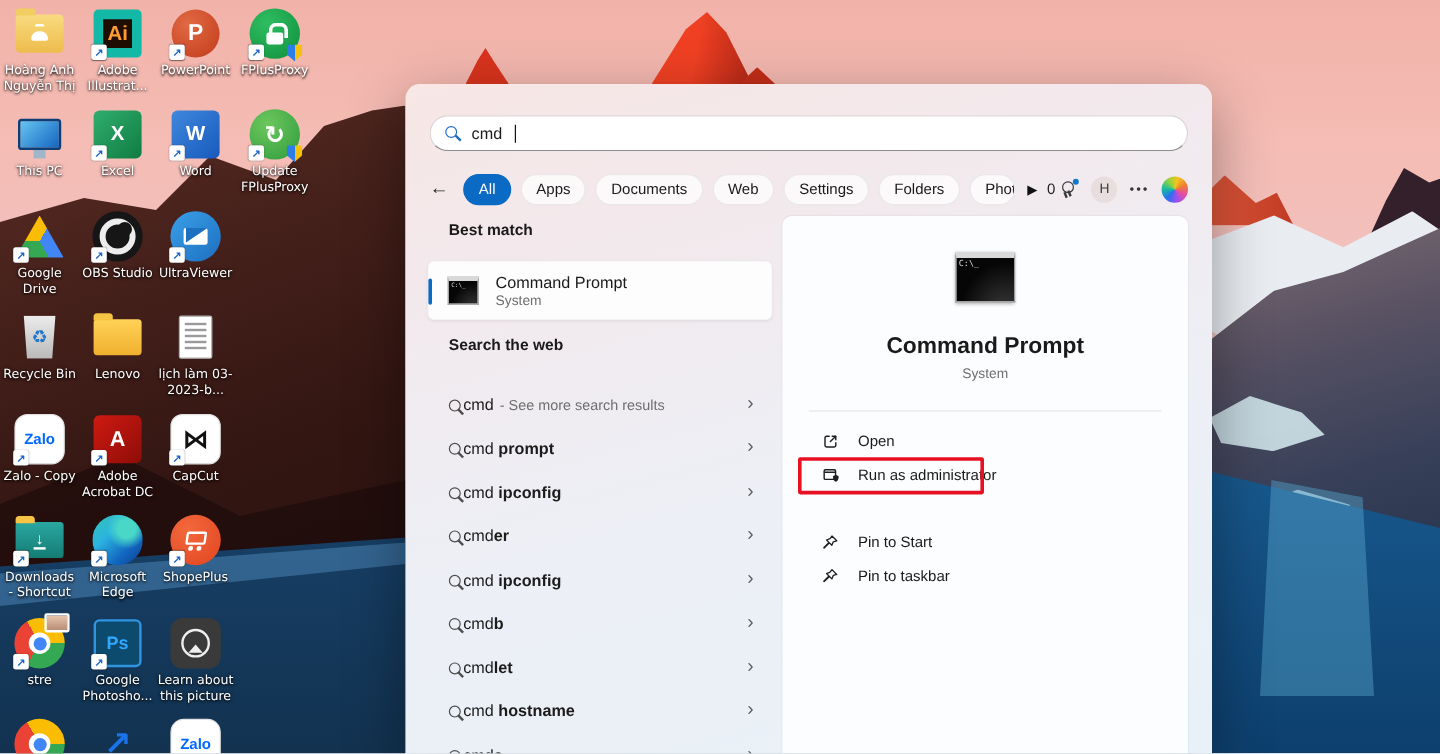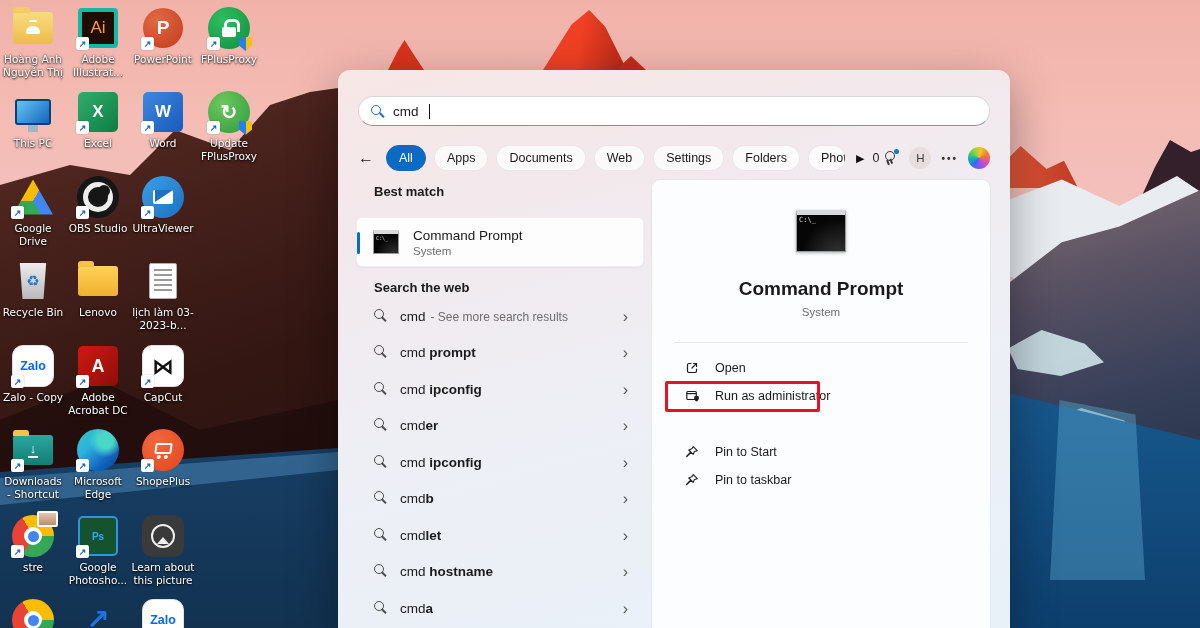--- a/index.html
+++ b/index.html
@@ -54,41 +54,41 @@
   .ic { width:44px; height:44px; position:relative; display:flex; align-items:center; justify-content:center; }
   .sc { position:absolute; left:0; bottom:0; width:13px; height:13px; background:#fff; border-radius:2px;
     display:flex; align-items:center; justify-content:center; font-size:9px; font-weight:bold; color:#1b64c8;
     box-shadow:0 0 1px rgba(0,0,0,.5); font-style:normal; }
 
   .ic-userfolder .uf { width:40px; height:32px; background:linear-gradient(#f8dc80,#eebb4c); border-radius:4px; position:relative; }
   .ic-userfolder .uf::before { content:""; position:absolute; top:-5px; left:0; width:17px; height:6px; background:#f2cd62; border-radius:3px 3px 0 0; }
   .ic-userfolder .uf::after { content:""; position:absolute; left:13px; top:6px; width:14px; height:8px; background:#fff;
     border-radius:7px 7px 2px 2px; box-shadow:0 -9px 0 -3px #fff; top:14px; }
 
-  .ic-ai .sq { width:40px; height:40px; background:#1e0d00; border:4px solid #14b8a6; border-radius:4px;
-    color:#ff9b31; font-weight:normal; font-size:17px; display:flex; align-items:center; justify-content:center; }
+  .ic-ai .sq { width:40px; height:40px; background:#1e0d00; border:8px solid #14b8a6; border-radius:4px;
+    color:#ff9b31; font-weight:bold; font-size:17px; display:flex; align-items:center; justify-content:center; }
   .ic-ppt .circ { width:40px; height:40px; border-radius:50%; background:radial-gradient(circle at 35% 30%,#e06a43,#c33b1b);
     color:#fff; font-weight:bold; font-size:19px; display:flex; align-items:center; justify-content:center; }
   .ic-fpp .circ { width:42px; height:42px; border-radius:50%; background:radial-gradient(circle at 35% 30%,#2fbd61,#0f8f3d);
     display:flex; align-items:center; justify-content:center; }
   .lock { width:14px; height:10px; background:#fff; border-radius:2px; position:relative; margin-top:8px; }
   .lock::before { content:""; position:absolute; top:-8px; left:2px; width:10px; height:10px;
     border:3px solid #fff; border-bottom:none; border-radius:6px 6px 0 0; }
   .shieldbadge { position:absolute; right:-1px; bottom:-1px; width:13px; height:14px;
     background:linear-gradient(90deg,#2b7de9 50%,#f4c20d 50%);
     clip-path:polygon(0 0,100% 0,100% 60%,50% 100%,0 60%); box-shadow:0 0 1px rgba(0,0,0,.4); }
   .ic-pc .mon { width:36px; height:26px; border-radius:3px; background:linear-gradient(135deg,#66c5f2,#1565c0);
     border:2px solid #0d3e75; position:relative; }
   .ic-pc .mon::after { content:""; position:absolute; left:11px; bottom:-9px; width:10px; height:7px; background:#9fb6c8; }
   .ic-xl .sq, .ic-wd .sq, .ic-ps .sq, .ic-acr .sq { width:40px; height:40px; border-radius:5px; color:#fff; font-weight:bold;
     font-size:17px; display:flex; align-items:center; justify-content:center; }
   .ic-xl .sq { background:linear-gradient(135deg,#2fae6e,#107c41); }
   .ic-wd .sq { background:linear-gradient(135deg,#3f88dd,#185abd); }
   .ic-acr .sq { background:linear-gradient(135deg,#cf1a11,#8e0d08); font-size:18px; }
-  .ic-ps .sq { background:#14532d; border:2px solid #2f95e0; color:#31a8ff; font-size:10px; }
+  .ic-ps .sq { background:#0c4a6e; border:2px solid #2f95e0; color:#31a8ff; font-size:15px; }
   .ic-ufpp .circ { width:42px; height:42px; border-radius:50%; background:radial-gradient(circle at 35% 30%,#6cc75c,#2f9b3e);
     color:#fff; font-size:20px; font-weight:bold; display:flex; align-items:center; justify-content:center; }
   .ic-gd .tri { width:40px; height:35px; clip-path:polygon(50% 0,100% 100%,0 100%);
     background:conic-gradient(from 150deg at 50% 60%, #34a853 0 120deg, #fbbc04 0 240deg, #4285f4 0 360deg); }
   .ic-obs .circ { width:42px; height:42px; border-radius:50%; background:#161616; display:flex; align-items:center; justify-content:center; }
   .ic-obs .circ::before { content:""; width:20px; height:20px; border-radius:50%; border:5px solid #ededed; }
   .ic-obs .circ::after { content:""; position:absolute; width:12px; height:12px; border-radius:50%; background:#161616; transform:translate(6px,-6px); }
   .ic-uv .circ { width:42px; height:42px; border-radius:50%; background:linear-gradient(135deg,#3aa0e8,#1d6fc0);
     display:flex; align-items:center; justify-content:center; }
   .ic-uv .scr { width:20px; height:14px; background:#fff; border-radius:2px; position:relative; overflow:hidden; }
@@ -172,21 +172,21 @@
   .bm-accent { position:absolute; left:0px; top:14px; width:3px; height:22px; border-radius:2px; background:#0b6ac4; }
   .bm-text .t { font-size:13.5px; color:#1a1a1a; }
   .bm-text .s { font-size:11.5px; color:#6e6e6e; margin-top:2px; }
 
   .cmdico { background:radial-gradient(ellipse at 85% 130%,#3c3c3c,#060606 65%); border:1px solid #9a9a9a;
     border-top:4px solid #d9d9d9; position:relative; }
   .cmdico::before { content:"C:\\_"; position:absolute; left:2px; top:1px; color:#ddd; font-family:"DejaVu Sans Mono",monospace; }
   .cmdico.small { width:26px; height:24px; font-size:5px; }
   .cmdico.big { width:50px; height:42px; border-top-width:5px; font-size:7px; box-shadow:0 1px 3px rgba(0,0,0,.3); }
 
-  .sugg { position:absolute; left:20px; width:272px; height:36px; display:flex; align-items:flex-start; padding-left:16px; gap:14px; }
+  .sugg { position:absolute; left:20px; width:272px; height:36px; display:flex; align-items:flex-end; padding-left:16px; }
   .sugg .txt { font-size:13.5px; color:#1b1b1b; white-space:pre; }
   .sugg .txt b { font-weight:bold; }
   .sugg .note { font-size:12px; color:#6e6e6e; margin-left:5px; }
   .sugg .chev { margin-left:auto; color:#5a5a5a; font-size:16px; line-height:1; padding-right:2px; }
 
   .preview { position:absolute; left:314px; top:110px; width:338px; height:448px; background:#fcfdff;
     border-radius:8px 8px 0 0; box-shadow:0 0 0 1px rgba(0,0,0,.03); }
   .pv-ico { position:absolute; left:50%; top:30px; transform:translateX(-50%); }
   .pv-title { position:absolute; top:98px; width:100%; text-align:center; font-size:19px; font-weight:600; color:#1a1a1a; }
   .pv-sub { position:absolute; top:126px; width:100%; text-align:center; font-size:11.5px; color:#6e6e6e; }

